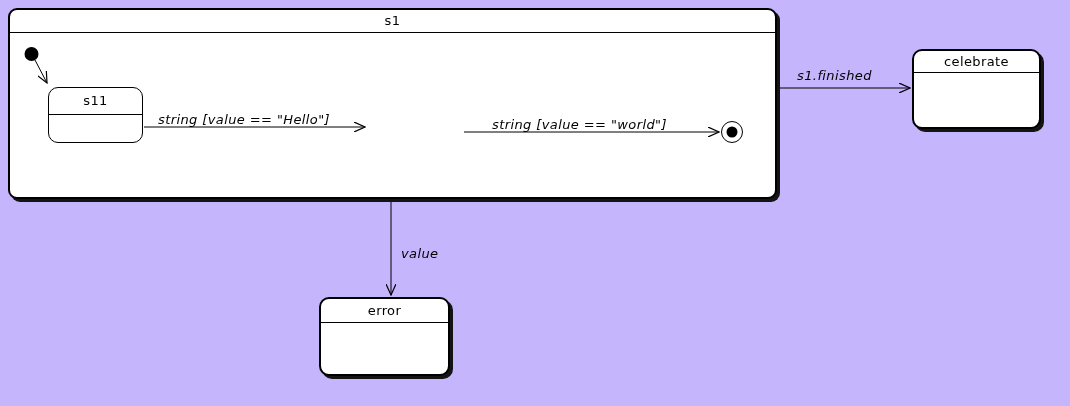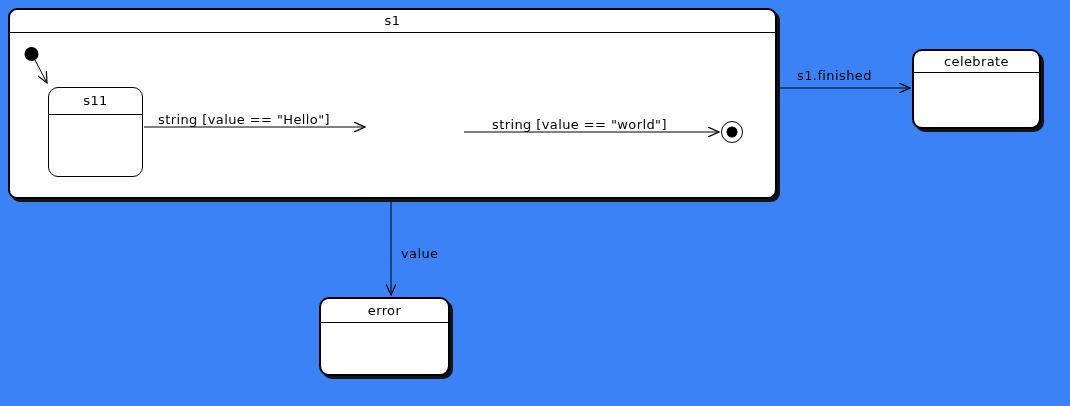--- a/index.html
+++ b/index.html
@@ -4,21 +4,21 @@
 <style>
   * { margin: 0; padding: 0; box-sizing: border-box; }
   body {
     font-family: "DejaVu Sans", "Liberation Sans", sans-serif;
     background: #ececec;
   }
   .canvas {
     position: relative;
     width: 1070px;
     height: 406px;
-    background: #3b82f6;
+    background: #c4b5fd;
     overflow: hidden;
   }
   .state {
     position: absolute;
     background: #ffffff;
     border: 2px solid #000000;
     border-radius: 10px;
   }
   .state.nested {
     border-width: 1px;
@@ -32,21 +32,21 @@
     font-size: 13px;
     letter-spacing: 0.4px;
     color: #000000;
     overflow: hidden;
   }
   .state .body {
     background: transparent;
   }
   #state-s1          { left: 8px;   top: 8px;   width: 769px; height: 191px; border-radius: 9px; }
   #state-s1 .title   { height: 23px; line-height: 22px; }
-  #state-s11         { left: 48px;  top: 87px;  width: 95px;  height: 90px; }
+  #state-s11         { left: 48px;  top: 87px;  width: 95px;  height: 56px; }
   #state-s11 .title  { height: 27px; line-height: 26px; }
   #state-s12         { left: 367px; top: 87px;  width: 96px;  height: 73px; }
   #state-s12 .title  { height: 26px; line-height: 25px; }
   #state-celebrate   { left: 912px; top: 49px;  width: 129px; height: 80px; }
   #state-celebrate .title { height: 22px; line-height: 21px; }
   #state-error       { left: 319px; top: 297px; width: 131px; height: 79px; }
   #state-error .title { height: 24px; line-height: 23px; }
 
   .edges {
     position: absolute;
@@ -56,20 +56,21 @@
     pointer-events: none;
   }
   .edges [data-interactable="true"] { pointer-events: auto; }
 
   .tlabel {
     position: absolute;
     font-size: 13px;
     letter-spacing: 0.4px;
     color: #000000;
     white-space: nowrap;
+    font-style: italic;
   }
   #label-s11-s12      { left: 158px; top: 112px; }
   #label-s12-final    { left: 492px; top: 117px; }
   #label-s1-celebrate { left: 797px; top: 68px; }
   #label-s1-error     { left: 401px; top: 246px; }
 </style>
 </head>
 <body>
 
 <div class="canvas" data-interactable="false">

